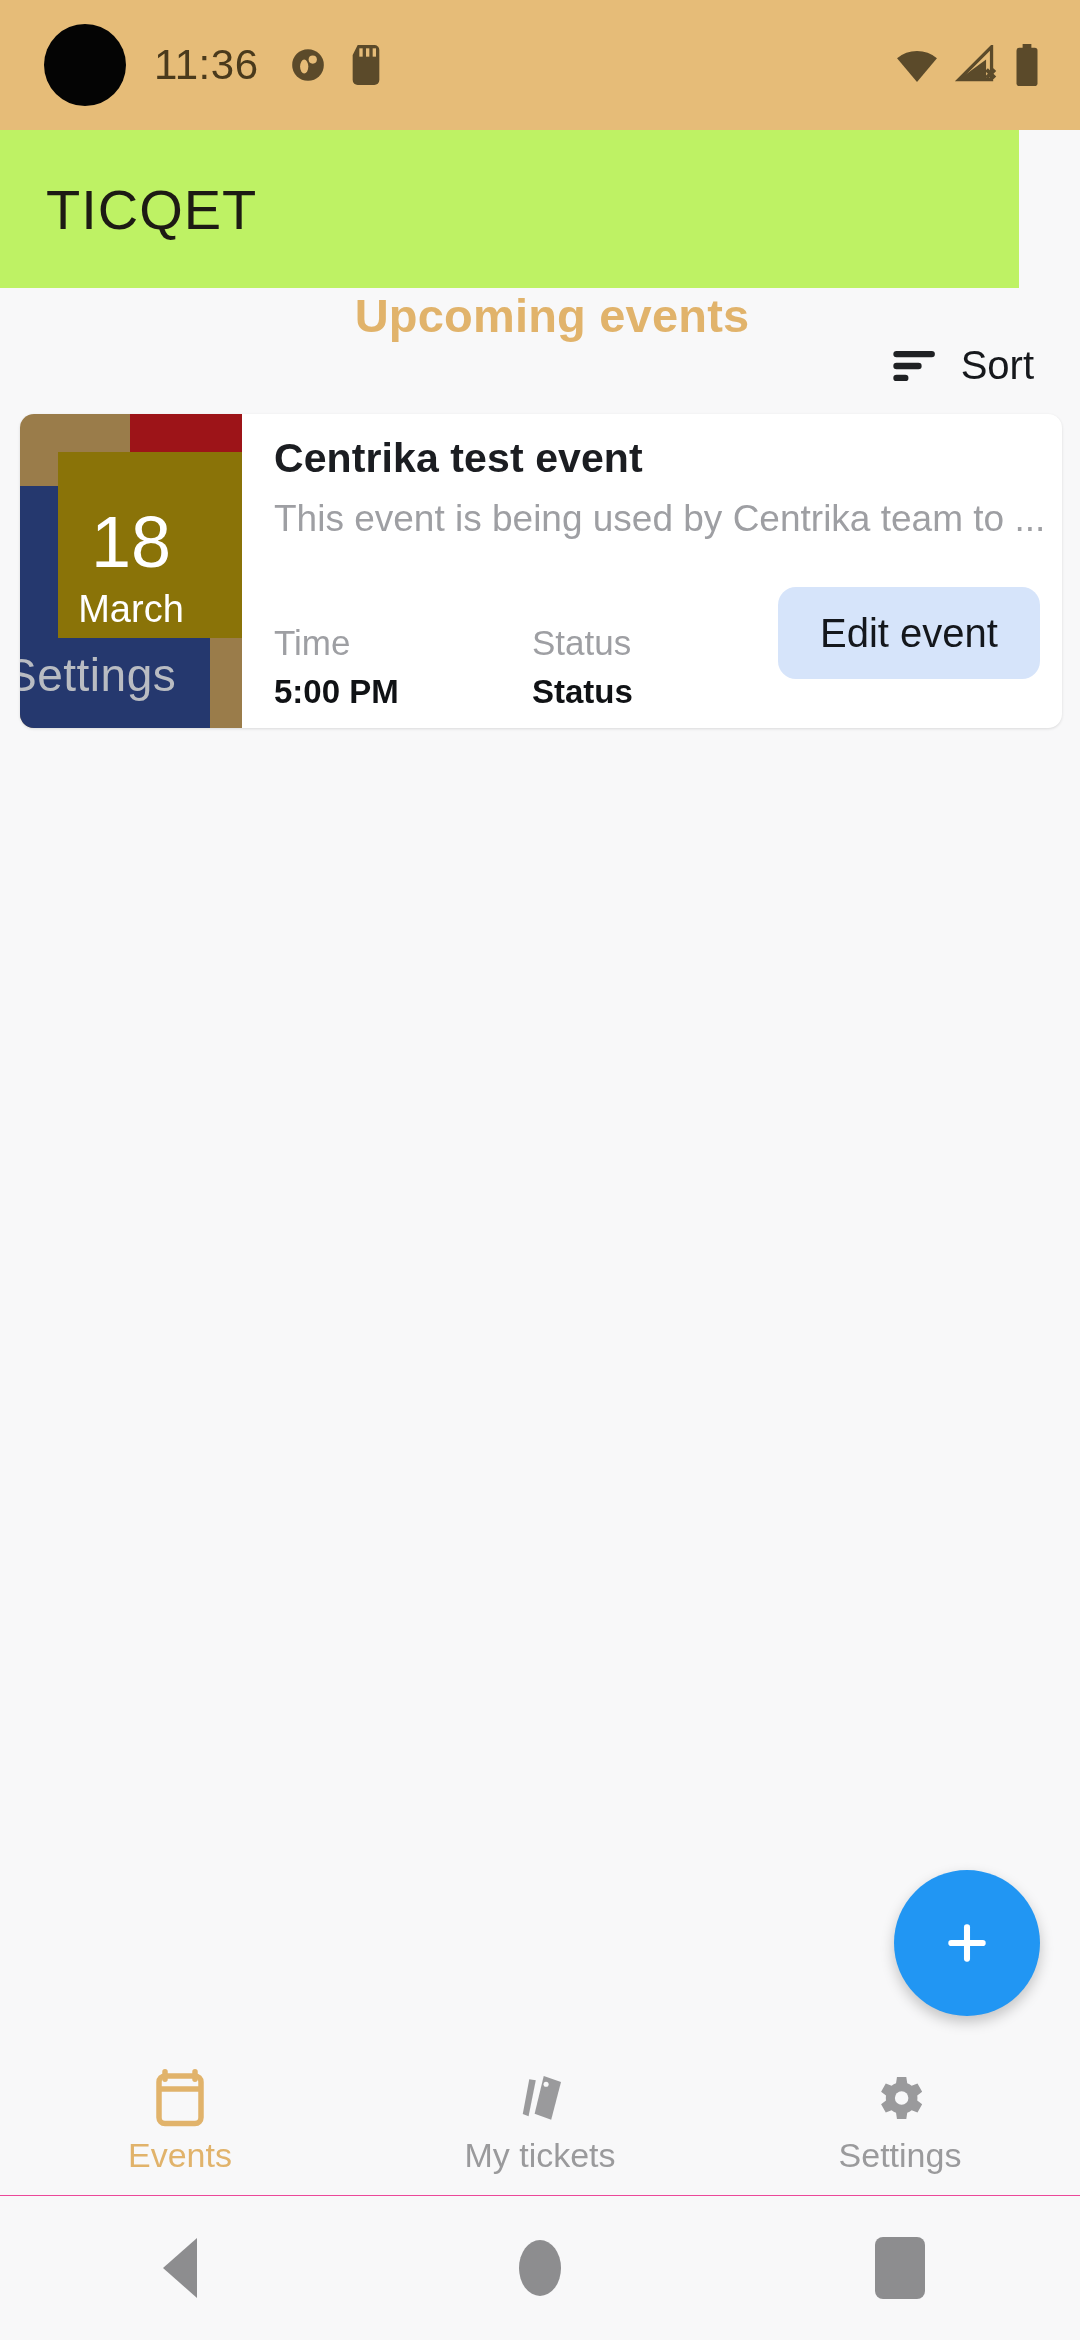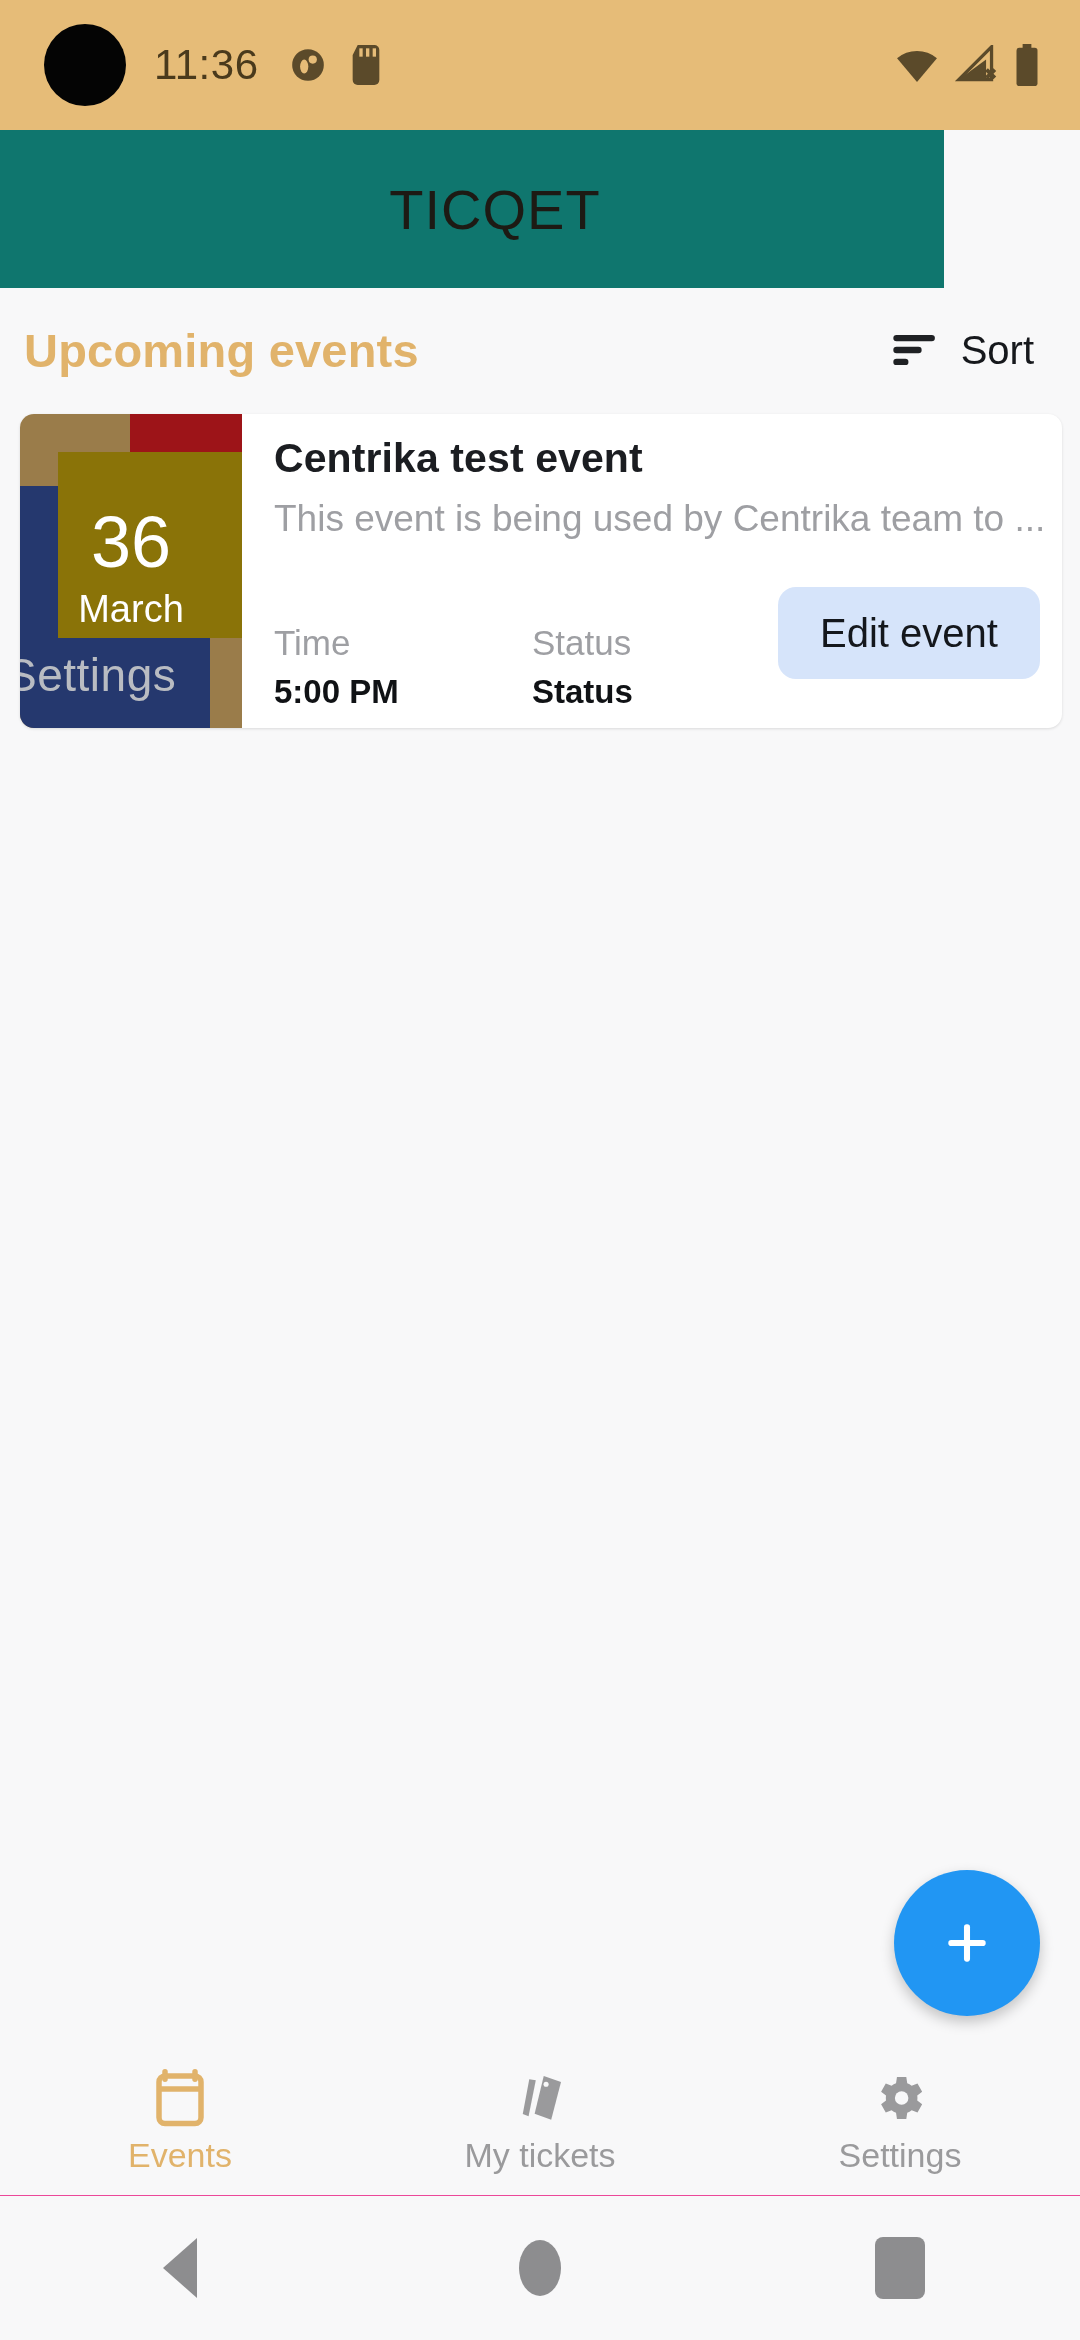--- a/index.html
+++ b/index.html
@@ -24,32 +24,32 @@
   .sb-clock {
     margin-left:28px; font-size:42px; color:#4a3a1c; letter-spacing:.5px;
     font-family:"Liberation Sans", sans-serif;
   }
   .sb-left-icons { display:flex; align-items:center; gap:22px; margin-left:30px; }
   .sb-right { margin-left:auto; margin-right:40px; display:flex; align-items:center; gap:14px; }
   .icon-dark { fill:#5b4a2a; }
 
   
   .appbar {
-    position:absolute; left:0; top:130px; width:944px; height:158px;
-    background:#0f766e; display:flex; align-items:center;justify-content:center;
+    position:absolute; left:0; top:130px; width:1019px; height:158px;
+    background:#bef264; display:flex; align-items:center;
   }
   .app-title {
     margin-left:46px; font-size:56px; color:#1d1a14; letter-spacing:1px;
     font-family:"Liberation Sans", sans-serif; font-weight:400;
   }
 
   
   .section-head {
     position:absolute; left:0; top:288px; width:1080px; height:124px;
-    display:flex; align-items:center;
+    display:flex; align-items:center;flex-direction:column;
   }
   .section-title {
     margin-left:24px; font-size:47px; font-weight:bold; color:#e1b36b;
     letter-spacing:.2px;
   }
   .sort-wrap {
     margin-left:auto; margin-right:46px; display:flex; align-items:center; gap:22px;
     cursor:pointer;
   }
   .sort-icon { display:block; }
@@ -187,21 +187,21 @@
       </svg>
       <span class="sort-label">Sort</span>
     </div>
   </div>
 
   <div class="card">
     <div class="card-thumb">
       <div class="th-red"></div>
       <div class="th-navy"></div>
       <div class="th-olive"></div>
-      <div class="th-day">36</div>
+      <div class="th-day">18</div>
       <div class="th-month">March</div>
       <div class="th-brand">Settings</div>
     </div>
     <div class="card-body">
       <div class="ev-title">Centrika test event</div>
       <div class="ev-desc">This event is being used by Centrika team to ...</div>
       <div class="ev-meta">
         <div class="meta-col">
           <div class="meta-label">Time</div>
           <div class="meta-value">5:00 PM</div>

